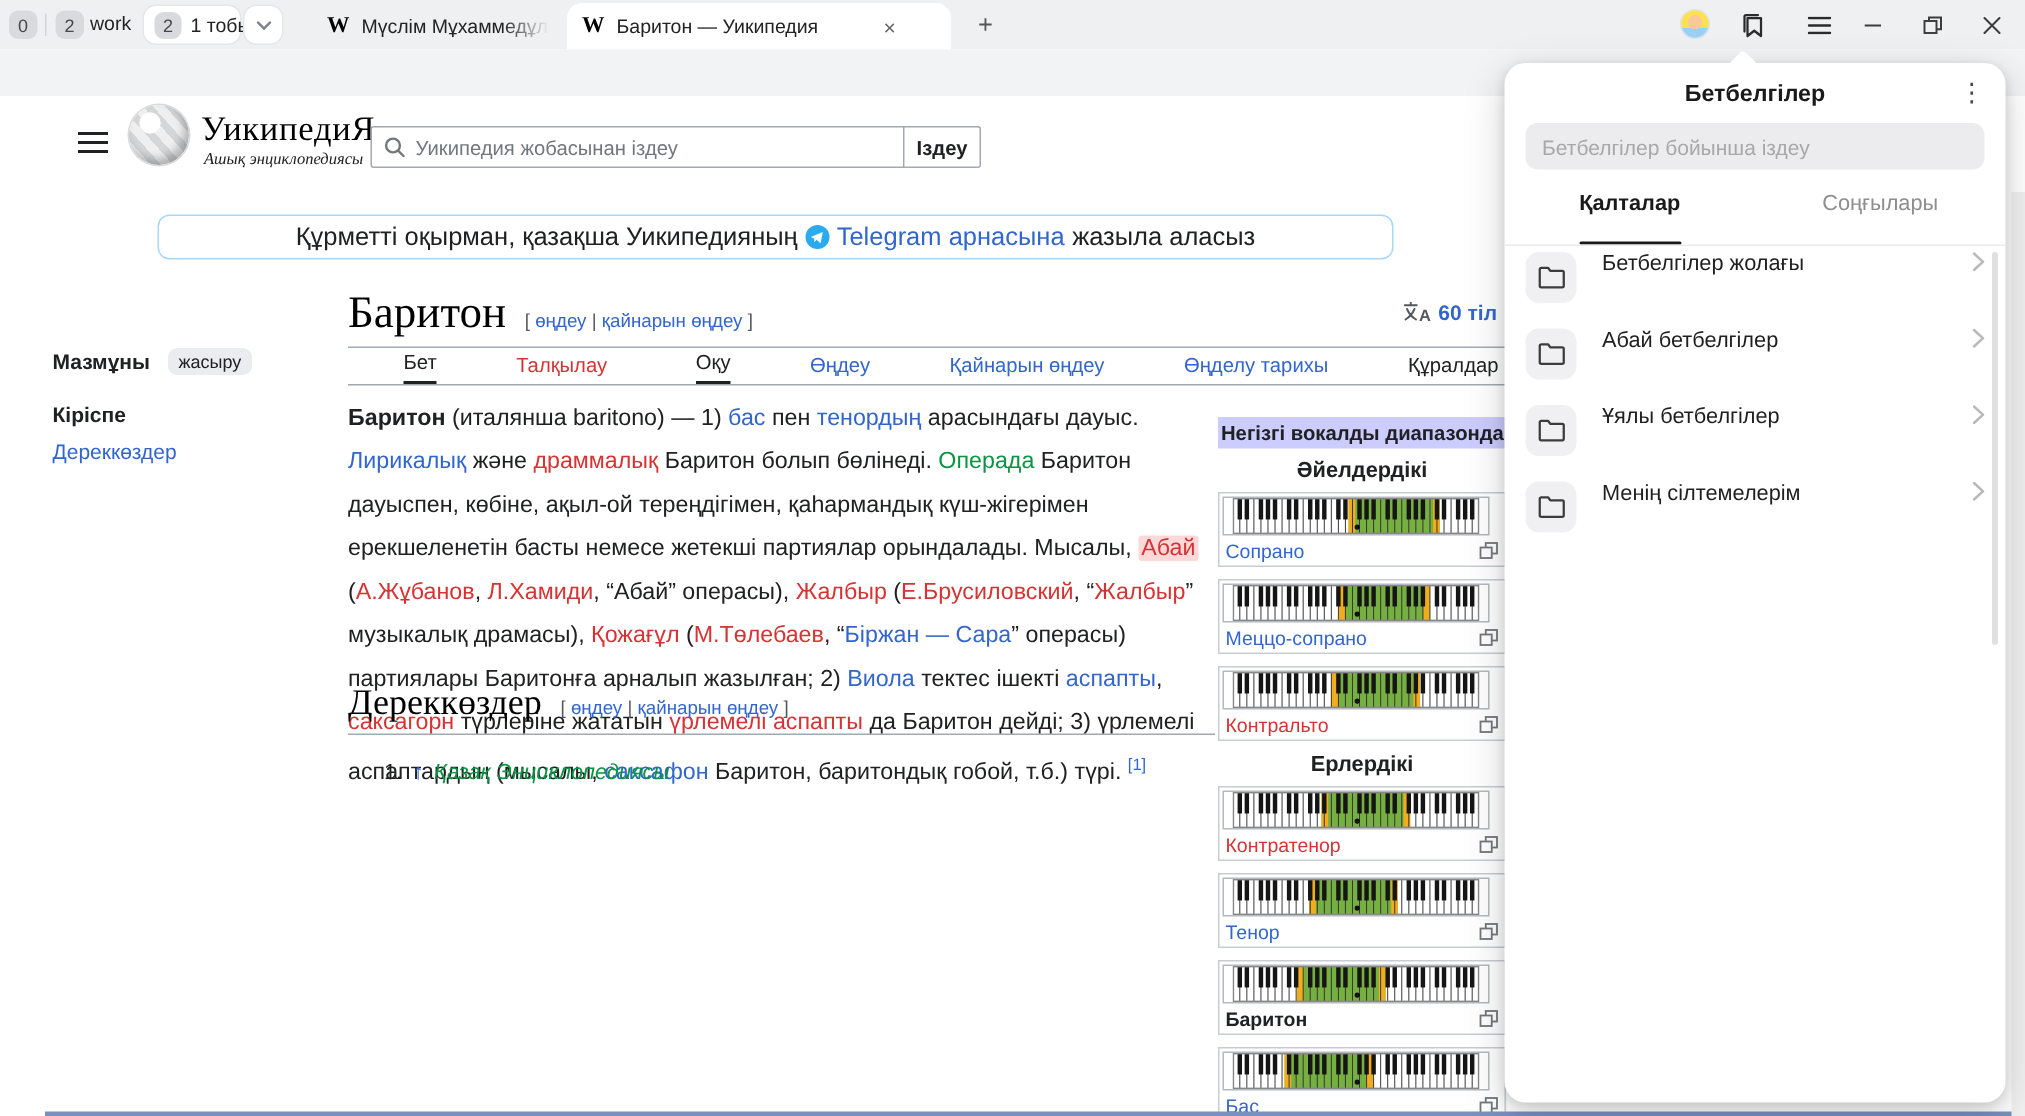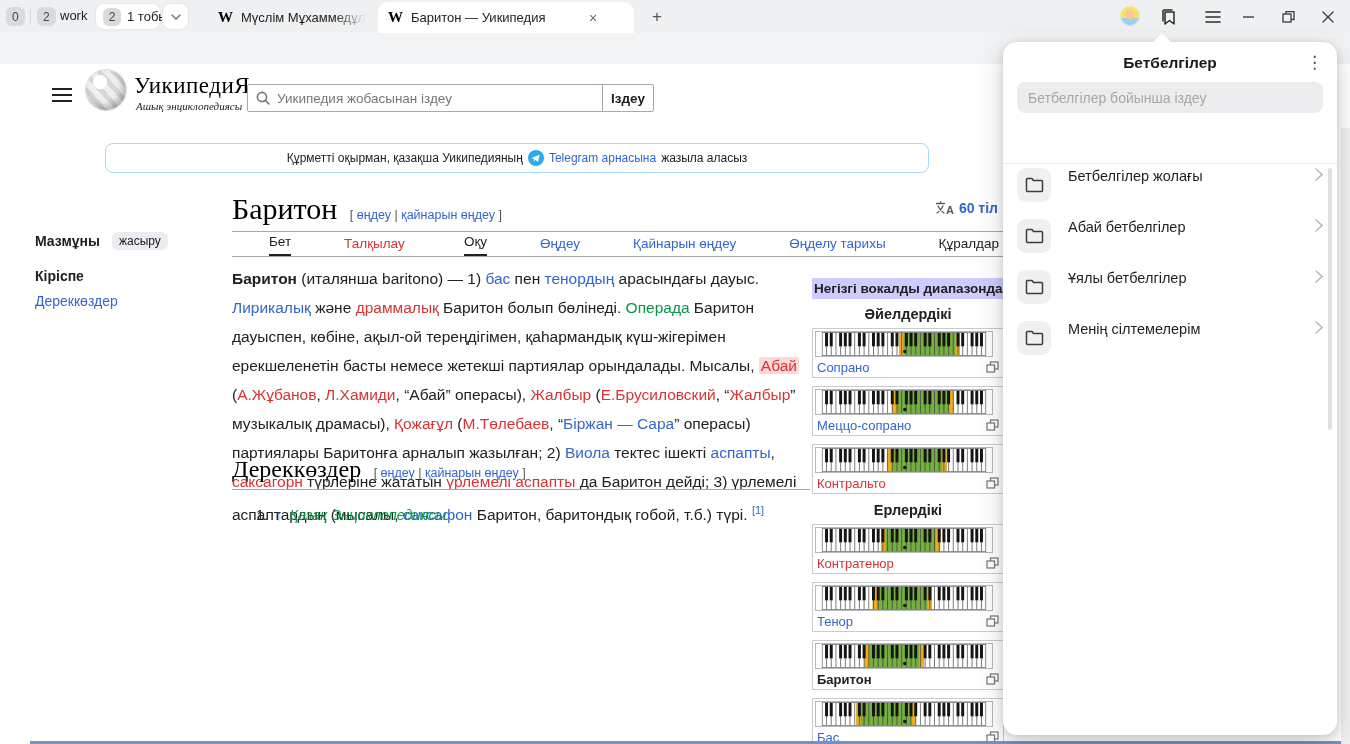--- a/index.html
+++ b/index.html
@@ -64,21 +64,21 @@
   .tagline { position:absolute; left:136px; top:36px; font-family:"Liberation Serif","DejaVu Serif",serif;
              font-style:italic; font-size:11px; color:#202122; }
   .searchbox { position:absolute; left:247px; top:20px; width:356px; height:28px; border:1px solid #a2a9b1;
                border-radius:2px 0 0 2px; display:flex; align-items:center; padding:0 8px; gap:7px; background:#fff; }
   .searchbox input { border:none; outline:none; flex:1; font-size:13.5px; color:#202122; font-family:inherit; }
   .searchbox input::placeholder { color:#72777d; }
   .search-btn { position:absolute; left:602px; top:20px; width:52px; height:28px; border:1px solid #a2a9b1;
                 border-radius:0 2px 2px 0; background:#fff; font-weight:bold; font-size:13.5px; color:#202122;
                 display:flex; align-items:center; justify-content:center; }
   .banner { position:absolute; left:105px; top:79px; width:824px; height:30px; border:1px solid #a7d7f9; border-radius:8px;
-            display:flex; align-items:center; justify-content:center; gap:5px; font-size:12px; color:#202122; background:#fff; }
+            display:flex; align-items:center; justify-content:center; gap:5px; font-size:17px; color:#202122; background:#fff; }
   .tg-ico { width:16px; height:16px; border-radius:50%; background:#2aabee; display:inline-flex; align-items:center; justify-content:center; }
 
   .blue { color:#3366cc; } .red { color:#d73333; } .green { color:#0b9444; }
   .redhl { color:#d73333; background:#fbd9d9; border-radius:2px; padding:0 2px; }
 
   .title-row { position:absolute; left:232px; top:128px; width:780px; border-bottom:1px solid #a2a9b1; height:40px; }
   .page-h1 { font-family:"Liberation Serif","DejaVu Serif",serif; font-size:30px; color:#000; display:inline-block; }
   .editlinks { font-size:12.5px; color:#54595d; margin-left:8px; }
   .editlinks a { color:#3366cc; text-decoration:none; }
   .lang-btn { position:absolute; right:0px; top:8px; display:flex; align-items:center; gap:5px; font-size:14px;
@@ -871,20 +871,24 @@
     <div class="page-scroll">
       
     </div>
   </div>
 
   <div class="popup">
     <div class="popup-notch"></div>
     <div class="popup-title">Бетбелгілер</div>
     <div class="popup-kebab">⋮</div>
     <input class="popup-search" type="text" placeholder="Бетбелгілер бойынша іздеу" style="">
+    <div class="popup-tabs" id="popup-tabs">
+        <div class="popup-tab active">Қалталар</div>
+        <div class="popup-tab">Соңғылары</div>
+      </div>
     <div class="popup-divider"></div>
     <div class="folder-list" id="folder-list">
         <div class="folder-row">
           <div class="folder-icon-box">
             <svg width="19" height="16" viewBox="0 0 19 16">
               <path d="M1.5 13.5 V2.5 a1 1 0 0 1 1 -1 h4.5 l1.5 2 h8 a1 1 0 0 1 1 1 v9 a1 1 0 0 1 -1 1 h-14 a1 1 0 0 1 -1 -1 Z" fill="none" stroke="#3c3c3c" stroke-width="1.5" stroke-linejoin="round"></path>
             </svg>
           </div>
           <div class="folder-label">Бетбелгілер жолағы</div>
           <svg width="8" height="13" viewBox="0 0 8 13">

